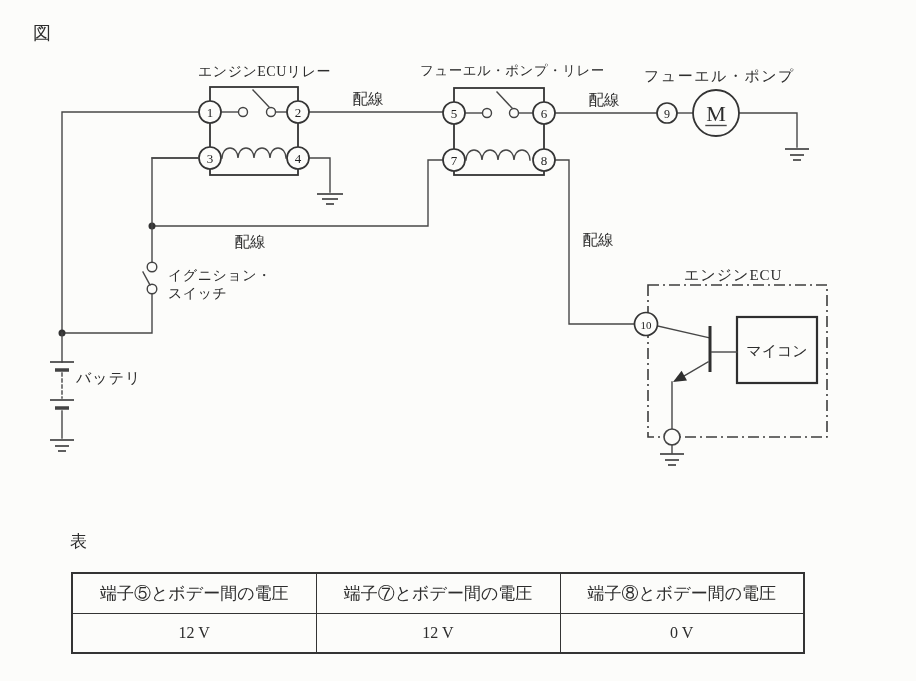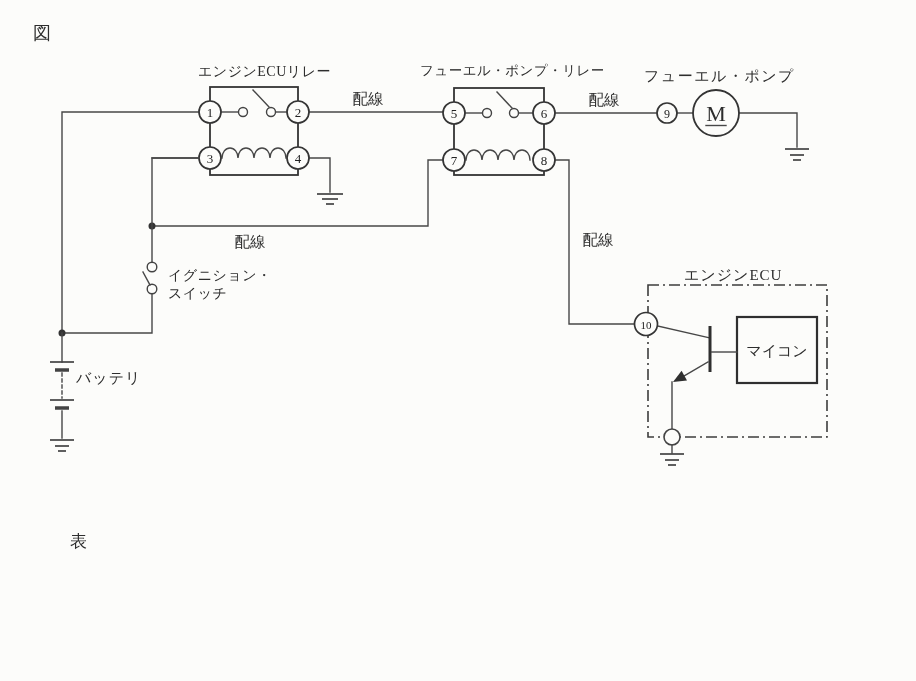--- a/index.html
+++ b/index.html
@@ -183,14 +183,28 @@
         <circle class="term" cx="646" cy="324" r="11.5"></circle>
         <text class="tnum" x="646" y="328.5" style="font-size:11px">10</text>
       </g>
     </g>
   </svg>
 
   <div class="tbl-label">
     <span>表</span>
   </div>
 
+  <table class="volt">
+    <tbody>
+      <tr>
+        <th>端子⑤とボデー間の電圧</th>
+        <th>端子⑦とボデー間の電圧</th>
+        <th>端子⑧とボデー間の電圧</th>
+      </tr>
+      <tr>
+        <td>12 V</td>
+        <td>12 V</td>
+        <td>0 V</td>
+      </tr>
+    </tbody>
+  </table>
 
 </div>
 
 </body></html>

